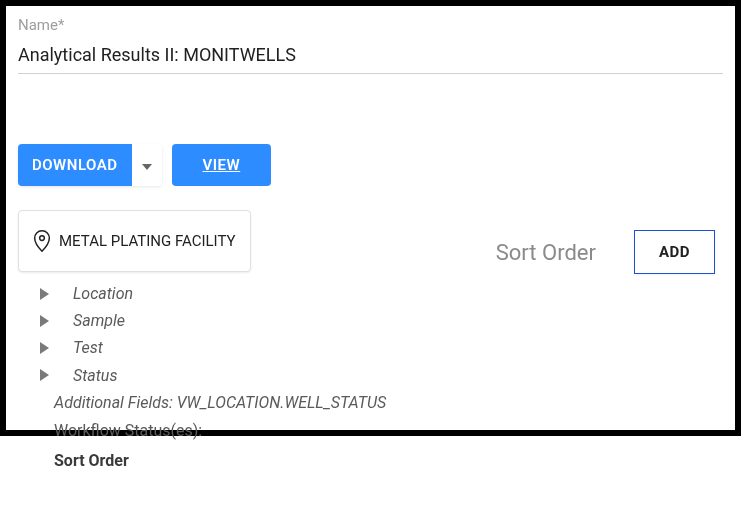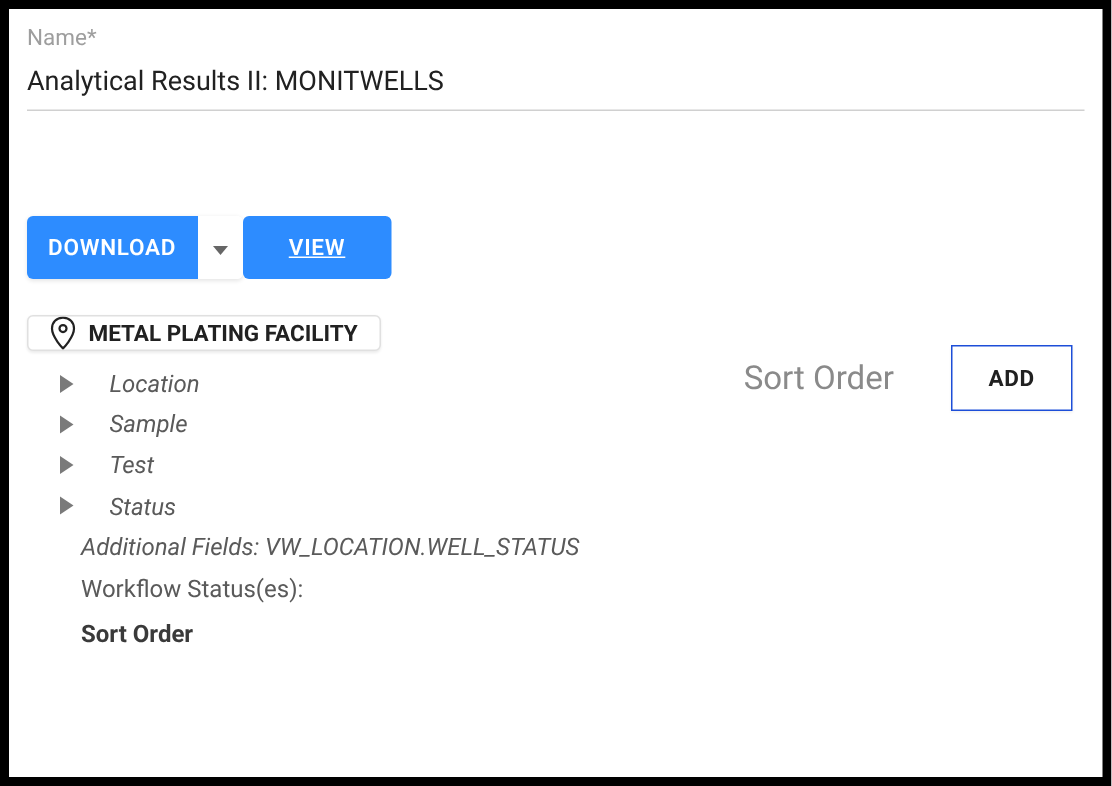--- a/index.html
+++ b/index.html
@@ -10,21 +10,21 @@
     body {
       font-family: -apple-system, BlinkMacSystemFont, "Segoe UI", Roboto, Helvetica, Arial, sans-serif;
       background: #fff;
       width: 741px;
       height: 524px;
       overflow: hidden;
     }
     .outer-frame {
       border: 6px solid #000;
       width: 741px;
-      height: 524px;
+      height: 436px;
       padding: 10px 12px;
       position: relative;
     }
     .field-label {
       color: #9e9e9e;
       font-size: 15px;
       margin-bottom: 6px;
     }
     .name-input {
       width: 100%;
@@ -34,20 +34,21 @@
       color: #212121;
       padding: 4px 0 8px 0;
       outline: none;
       font-family: inherit;
       background: transparent;
     }
     .button-row {
       margin-top: 70px;
       display: flex;
       align-items: flex-start;
+      gap: 10px;
     }
     .btn-primary {
       background: #2d8cff;
       color: #fff;
       border: none;
       font-weight: 600;
       font-size: 15px;
       letter-spacing: 0.5px;
       padding: 12px 16px;
       cursor: pointer;
@@ -95,22 +96,22 @@
     .left-column {
       flex: 1;
     }
     .facility-chip {
       display: inline-flex;
       align-items: center;
       gap: 8px;
       background: #fff;
       border: 1px solid #e0e0e0;
       border-radius: 4px;
-      padding: 0 14px;
-      font-weight: 700;
+      padding: 19px 14px;
+      font-weight: 400;
       font-size: 15px;
       color: #212121;
       box-shadow: 0 1px 2px rgba(0,0,0,0.08);
       cursor: default;
       margin-bottom: 6px;
     }
     .pin-icon {
       width: 18px;
       height: 22px;
       flex-shrink: 0;

